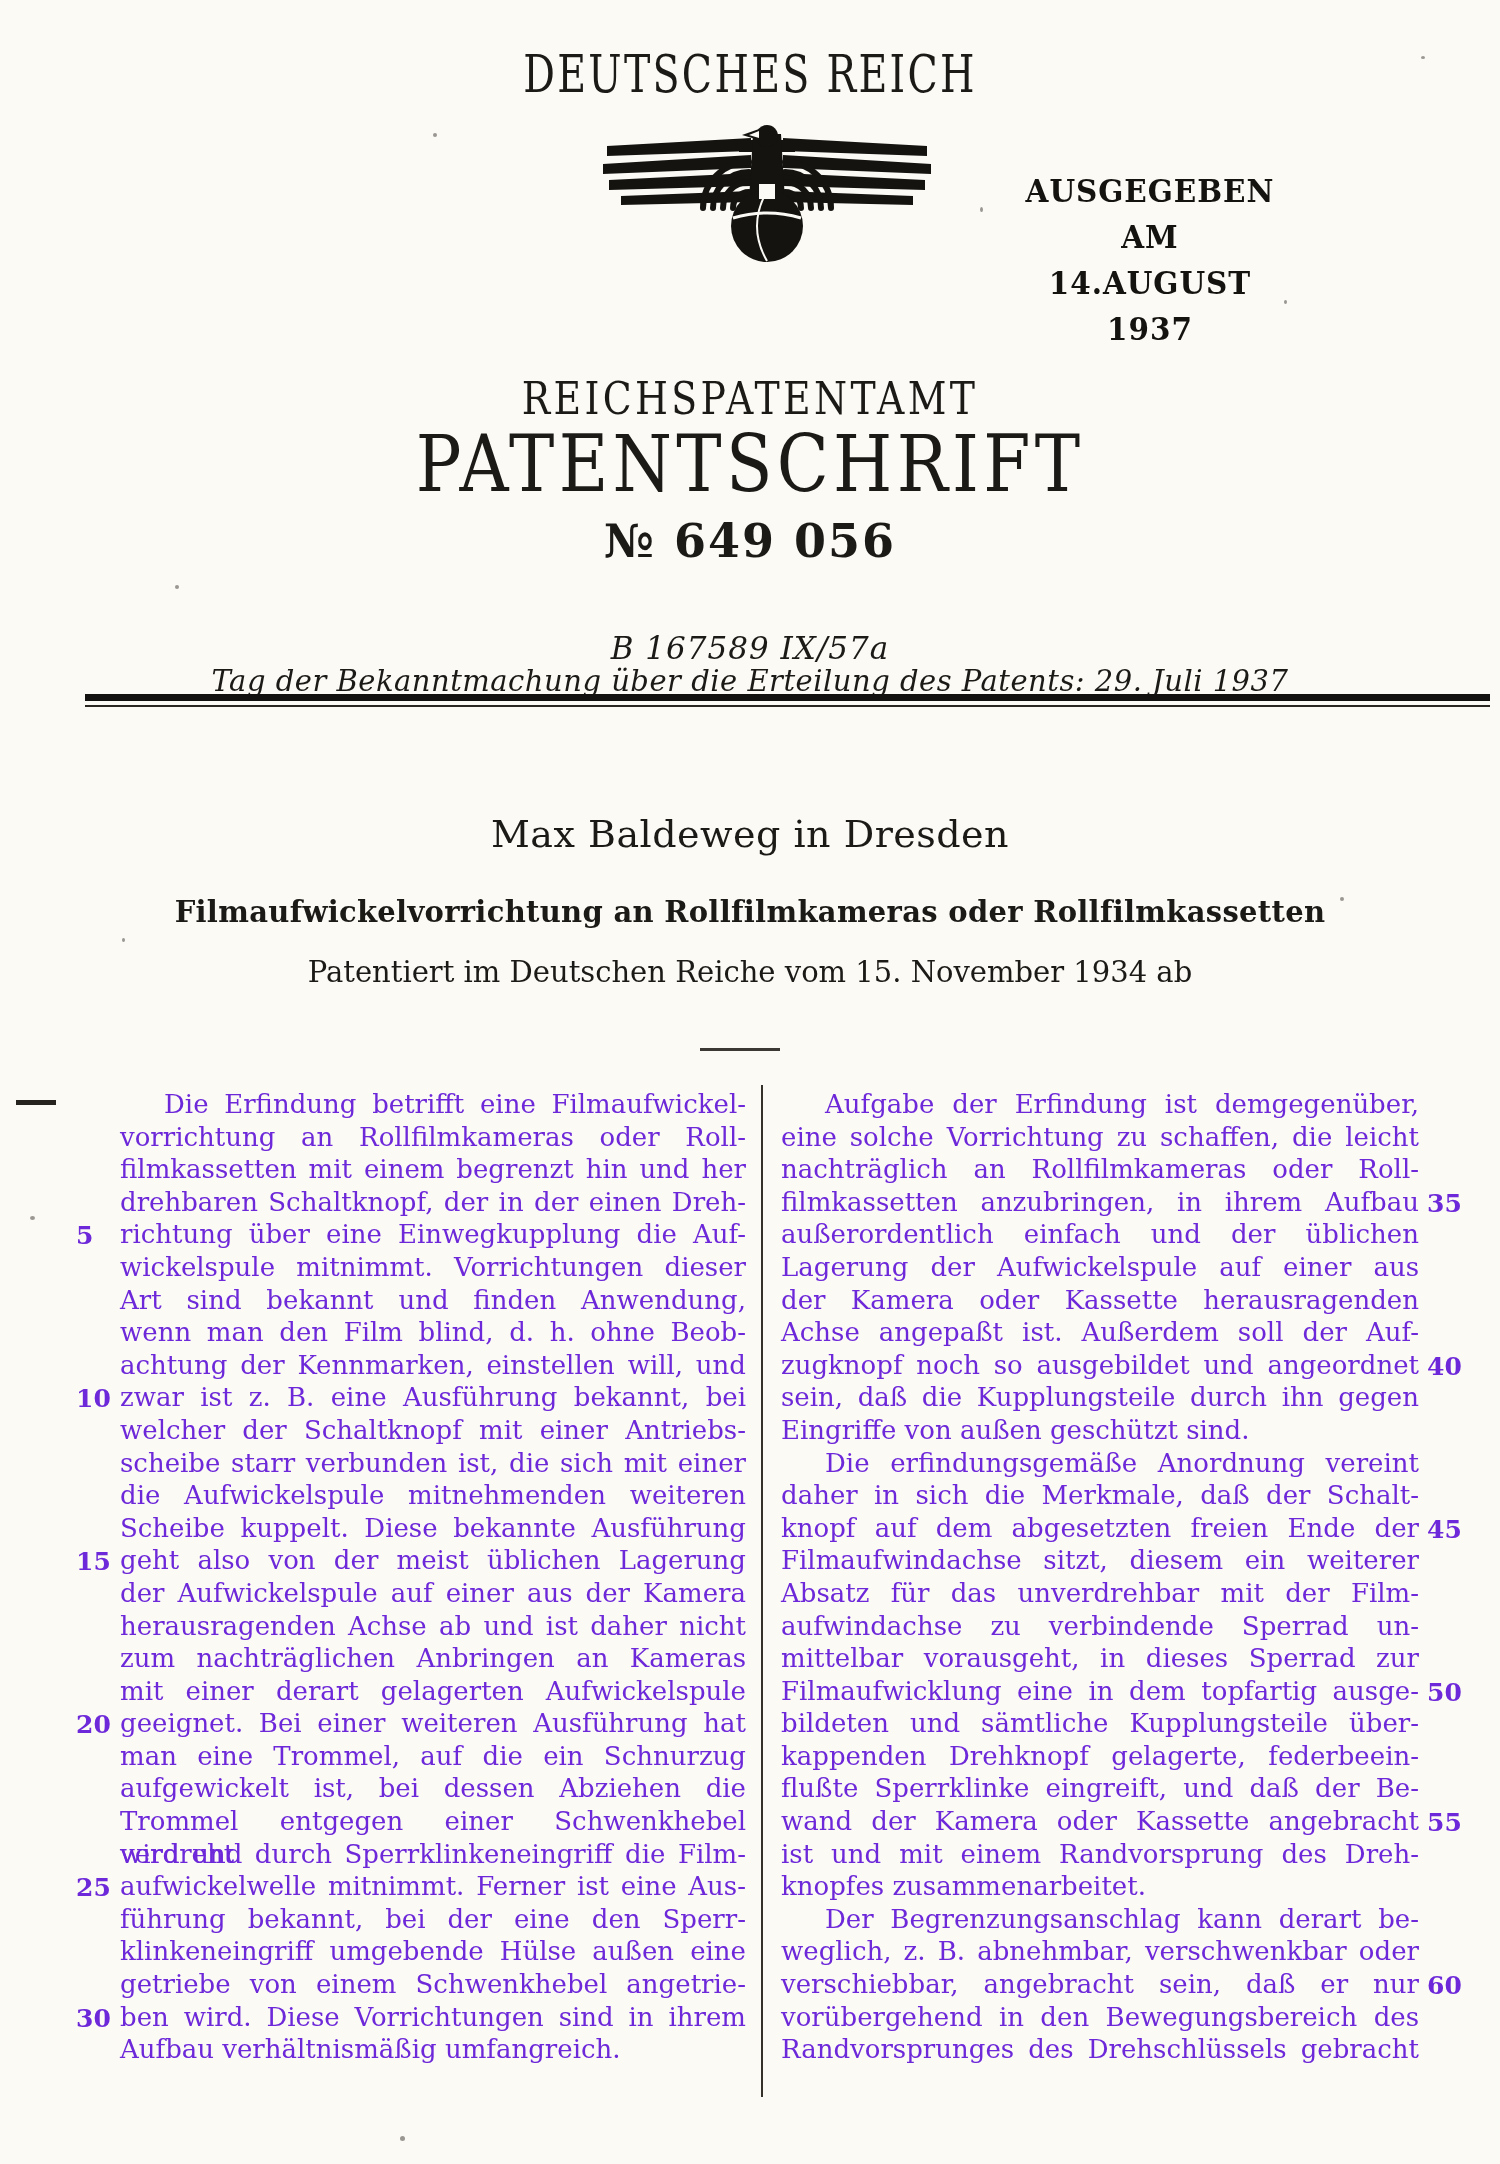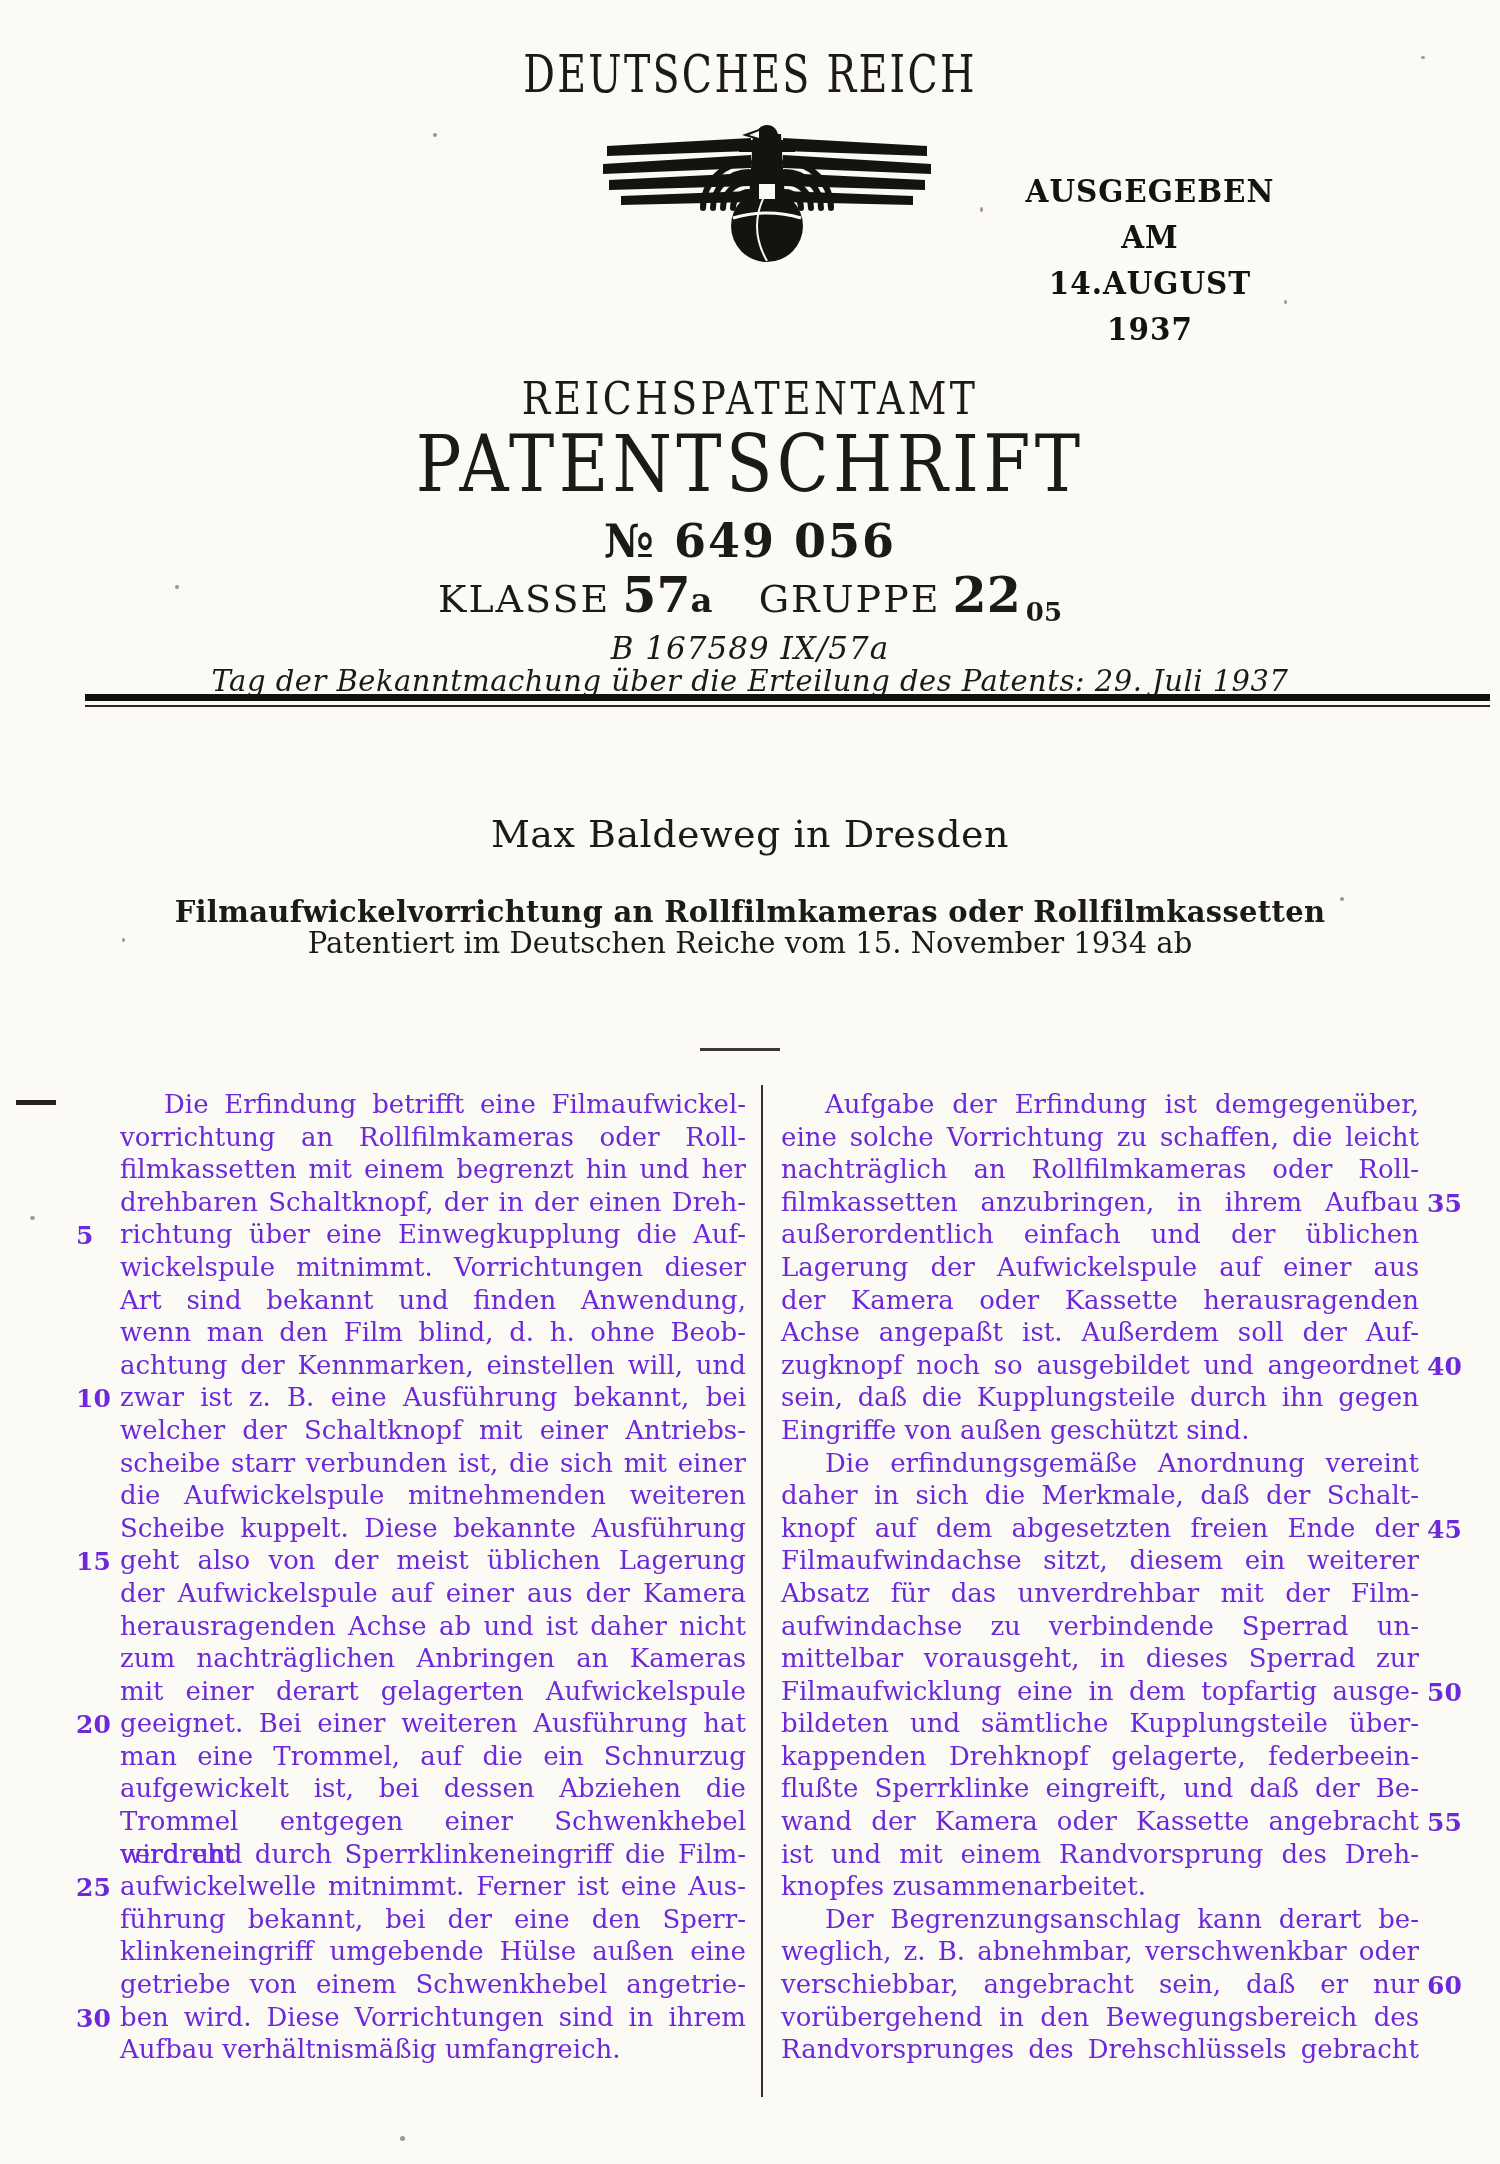--- a/index.html
+++ b/index.html
@@ -80,21 +80,21 @@
     font-size: 29px;
     letter-spacing: 0.5px;
   }
 
   .double-rule { top: 694px; left: 85px; width: 1405px; }
   .double-rule .rt1 { height: 7px; background: #141210; }
   .double-rule .rt2 { height: 2px; background: #2a2722; margin-top: 4px; }
 
   .inventor { top: 812px; font-size: 38px; letter-spacing: 0.5px; }
   .invtitle { top: 895px; font-size: 29px; font-weight: 600; letter-spacing: 0.3px; }
-  .patline  { top: 926px; font-size: 29px; }
+  .patline  { top: 955px; font-size: 29px; }
 
   .midrule { top: 1048px; left: 700px; width: 80px; height: 3px; background: #3b3833; }
   .coldivider { left: 761px; top: 1085px; width: 2px; height: 1012px; background: #34302a; }
   .margin-dash { left: 16px; top: 1100px; width: 40px; height: 5px; background: #26231f; }
 
   .col {
     position: absolute;
     top: 1088px;
     font-size: 26px;
     line-height: 32.6px;
@@ -193,26 +193,20 @@
   </div>
 
   <div class="abs centered office">REICHSPATENTAMT</div>
   <div class="abs centered doctype">PATENTSCHRIFT</div>
 
   <div class="abs centered patnum">
     <span>№</span>
     <span>649 056</span>
   </div>
 
-  <div class="abs centered classline">
-    <span class="cl-label">KLASSE</span>
-    <span class="cl-big">57</span><span class="cl-suffix">a</span>
-    <span class="cl-label gap">GRUPPE</span>
-    <span class="cl-big2">22</span><span class="cl-sub">05</span>
-  </div>
 
   <div class="abs centered filenum">B 167589 IX/57a</div>
   <div class="abs centered announce">Tag der Bekanntmachung über die Erteilung des Patents: 29. Juli 1937</div>
 
   <div class="abs double-rule">
     <div class="rt1"></div>
     <div class="rt2"></div>
   </div>
 
   <div class="abs centered inventor">Max Baldeweg in Dresden</div>

